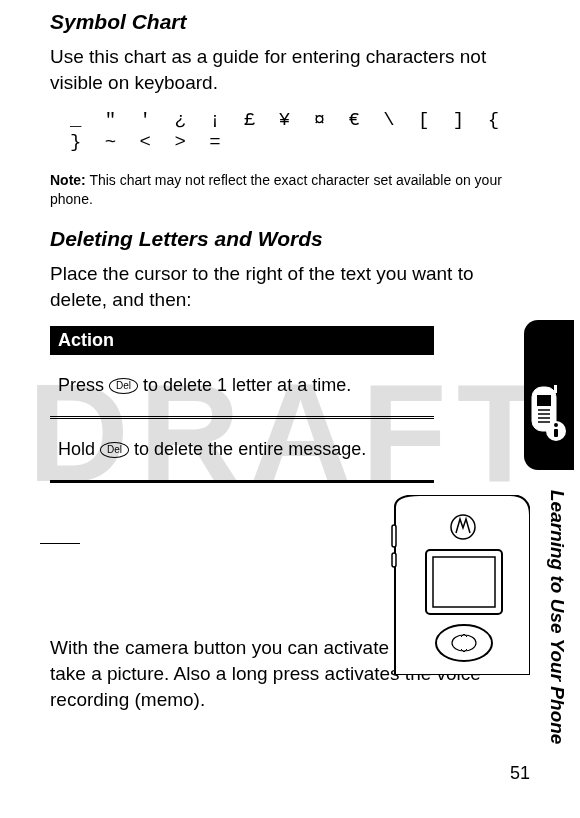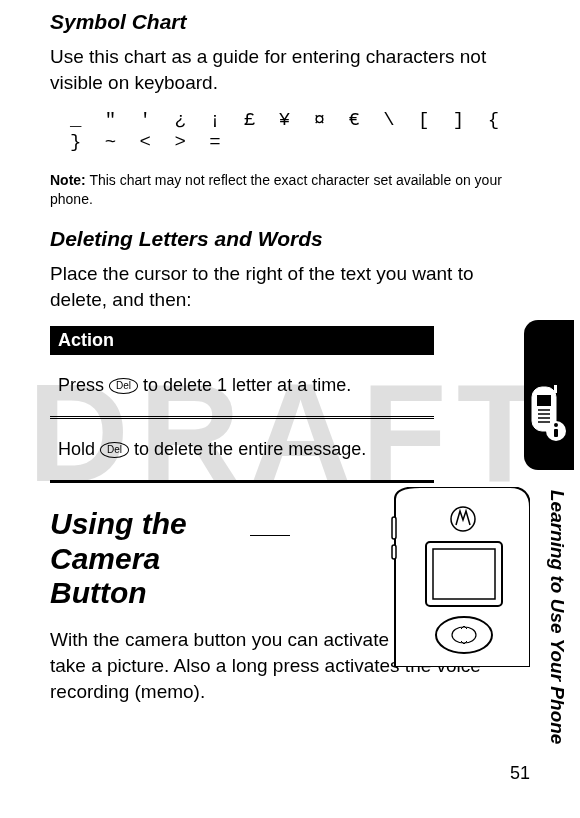--- a/index.html
+++ b/index.html
@@ -65,21 +65,21 @@
       font-size: 14px;
       line-height: 1.35;
       margin-bottom: 18px;
     }
     .note-text .bold {
       font-weight: bold;
     }
     .action-table {
       width: 80%;
       border-collapse: collapse;
-      margin-bottom: 6px;
+      margin-bottom: 14px;
     }
     .action-header {
       background: #000;
       color: #fff;
       font-weight: bold;
       font-size: 18px;
       padding: 4px 8px;
       text-align: left;
     }
     .action-cell {
@@ -197,23 +197,20 @@
     </tr>
     <tr>
       <td class="action-cell" style="border-bottom: 1px solid #000; box-shadow: 0 2px 0 #000;">
         <span>Hold </span><span class="key-oval">Del</span><span> to delete the entire message.</span>
       </td>
     </tr>
   </tbody>
     </table>
 
   <div class="camera-section">
-    <div class="camera-heading-col">
-      <div class="h1">Using the Camera Button</div>
-    </div>
     <div class="phone-illustration-wrap">
       <div class="camera-line"></div>
       <svg width="170" height="180" viewBox="0 0 170 180">
 
         <path d="M 35 12 Q 35 0 60 0 L 150 0 Q 170 0 170 20 L 170 180 L 35 180 L 35 12 Z" fill="#fff" stroke="#000" stroke-width="2"></path>
 
         <rect x="32" y="30" width="4" height="22" rx="2" fill="#fff" stroke="#000" stroke-width="1.5"></rect>
         <rect x="32" y="58" width="4" height="14" rx="2" fill="#fff" stroke="#000" stroke-width="1.5"></rect>
 
         <circle cx="103" cy="32" r="12" fill="#fff" stroke="#000" stroke-width="1.5"></circle>

